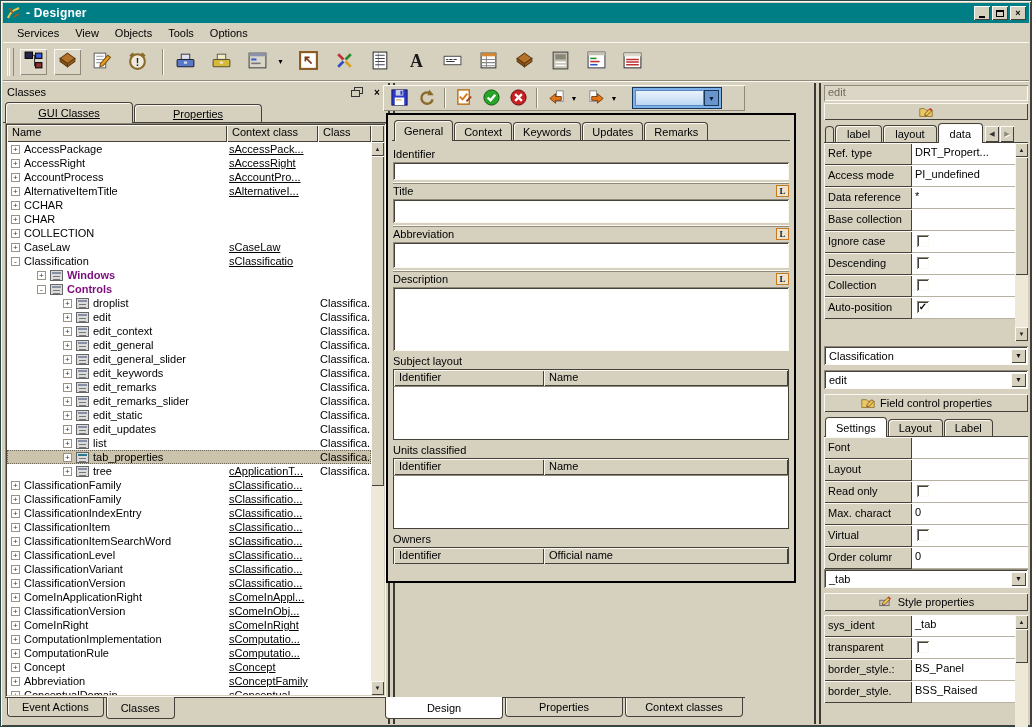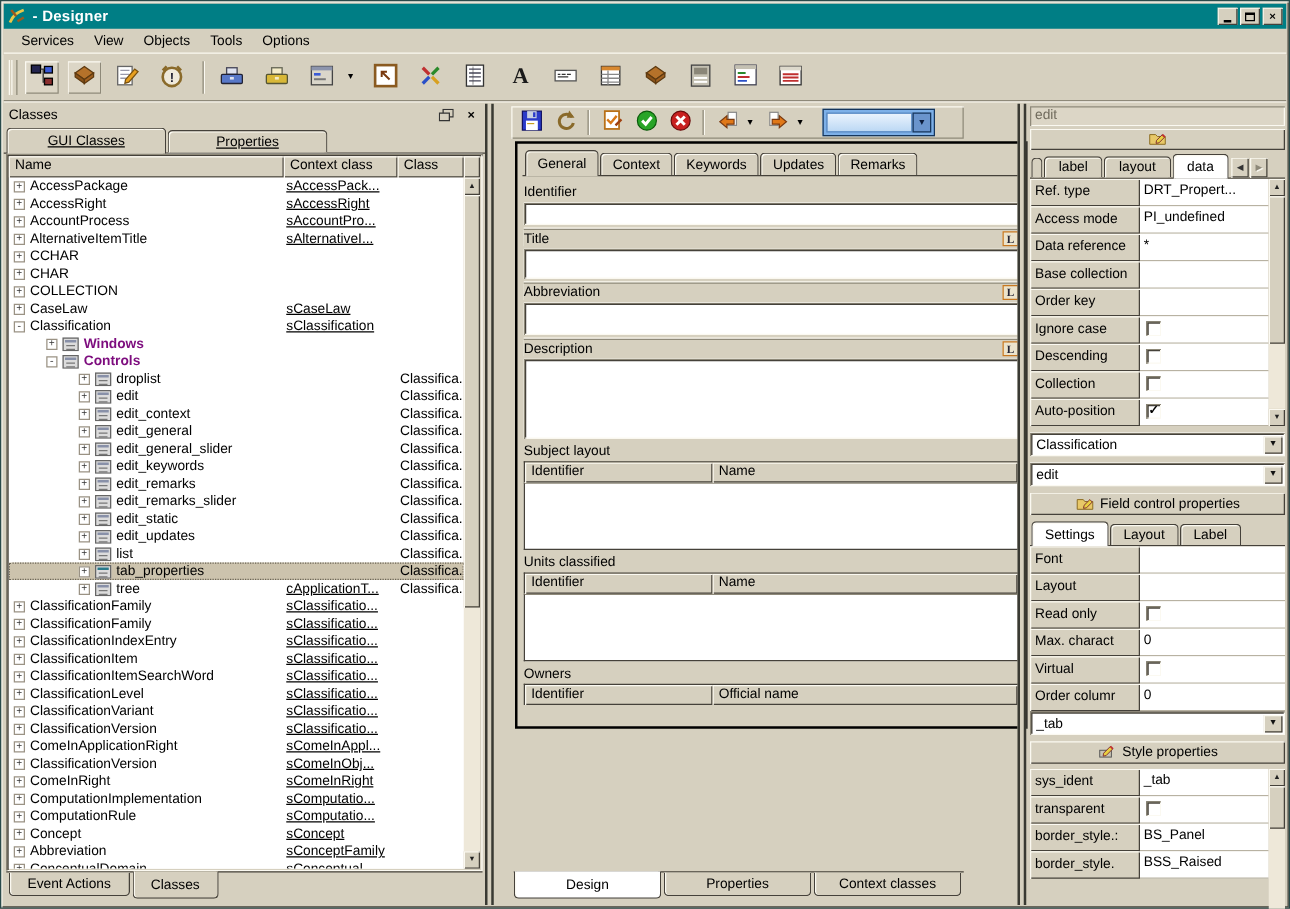--- a/index.html
+++ b/index.html
@@ -77,21 +77,21 @@
     box-shadow:inset 1px 0 0 var(--hi);margin-right:2px;}
   .btab.active{height:22px;margin-top:-1px;z-index:2;}
   
   .vscroll{width:13px;flex:0 0 13px;display:flex;flex-direction:column;background:#eee8d9;}
   .sbtn{height:14px;flex:0 0 14px;background:var(--bg);box-shadow:inset 1px 1px 0 var(--hi),inset -1px -1px 0 var(--dk);
     display:flex;align-items:center;justify-content:center;font-size:6px;color:#222;}
   .strack{flex:1;position:relative;}
   .sthumb{position:absolute;left:0;right:0;top:0;background:var(--bg);
     box-shadow:inset 1px 1px 0 var(--hi),inset -1px -1px 0 var(--dk);}
   
-  .panel-center{position:absolute;left:406px;top:0;width:362px;height:100%;}
+  .panel-center{position:absolute;left:380px;top:0;width:362px;height:100%;}
   .ctoolbar{height:26px;display:flex;align-items:center;background:var(--bg);
     box-shadow:inset 1px 1px 0 var(--hi),inset -1px -1px 0 var(--sh);padding-left:4px;margin-top:2px;}
   .cbtn{width:24px;height:22px;display:inline-flex;align-items:center;justify-content:center;margin-right:3px;}
   .cbtn svg{width:19px;height:19px;}
   .csep{width:2px;height:20px;border-left:1px solid var(--sh);border-right:1px solid var(--hi);margin:0 6px 0 3px;}
   .cddbtn{width:12px;height:20px;display:inline-flex;align-items:center;justify-content:center;font-size:7px;margin:0 4px 0 -3px;}
   .focuscombo{width:90px;height:22px;background:#7db0e8;border:1px solid #16365c;display:flex;align-items:center;
     padding:2px;margin-left:8px;}
   .fcfield{flex:1;height:16px;background:linear-gradient(#eaf3fd,#bcd8f4);border:1px solid #5a88c0;}
   .fcbtn{width:15px;height:16px;background:#6a94cc;border:1px solid #16365c;display:flex;align-items:center;
@@ -402,21 +402,21 @@
                   <span>CaseLaw</span>
                 </span>
                 <span class="cctx">sCaseLaw</span>
                 <span class="ccls"></span>
               </div>
               <div class="trow">
                 <span class="cname" style="padding-left: 4px;">
                   <span class="exp">-</span>
                   <span>Classification</span>
                 </span>
-                <span class="cctx">sClassification</span>
+                <span class="cctx">sClassificatio</span>
                 <span class="ccls"></span>
               </div>
               <div class="trow">
                 <span class="cname" style="padding-left: 30px;">
                   <span class="exp">+</span>
                   <span class="formico">
                     <i></i>
                     <b></b>
                   </span>
                   <span class="grp">Windows</span>
@@ -890,24 +890,20 @@
               <div class="plabel">Data reference</div>
               <div class="pval">
                 <span>*</span>
               </div>
             </div>
             <div class="prow">
               <div class="plabel">Base collection</div>
               <div class="pval"></div>
             </div>
             <div class="prow">
-              <div class="plabel">Order key</div>
-              <div class="pval"></div>
-            </div>
-            <div class="prow">
               <div class="plabel">Ignore case</div>
               <div class="pval">
                 <span class="cb"></span>
               </div>
             </div>
             <div class="prow">
               <div class="plabel">Descending</div>
               <div class="pval">
                 <span class="cb"></span>
               </div>

